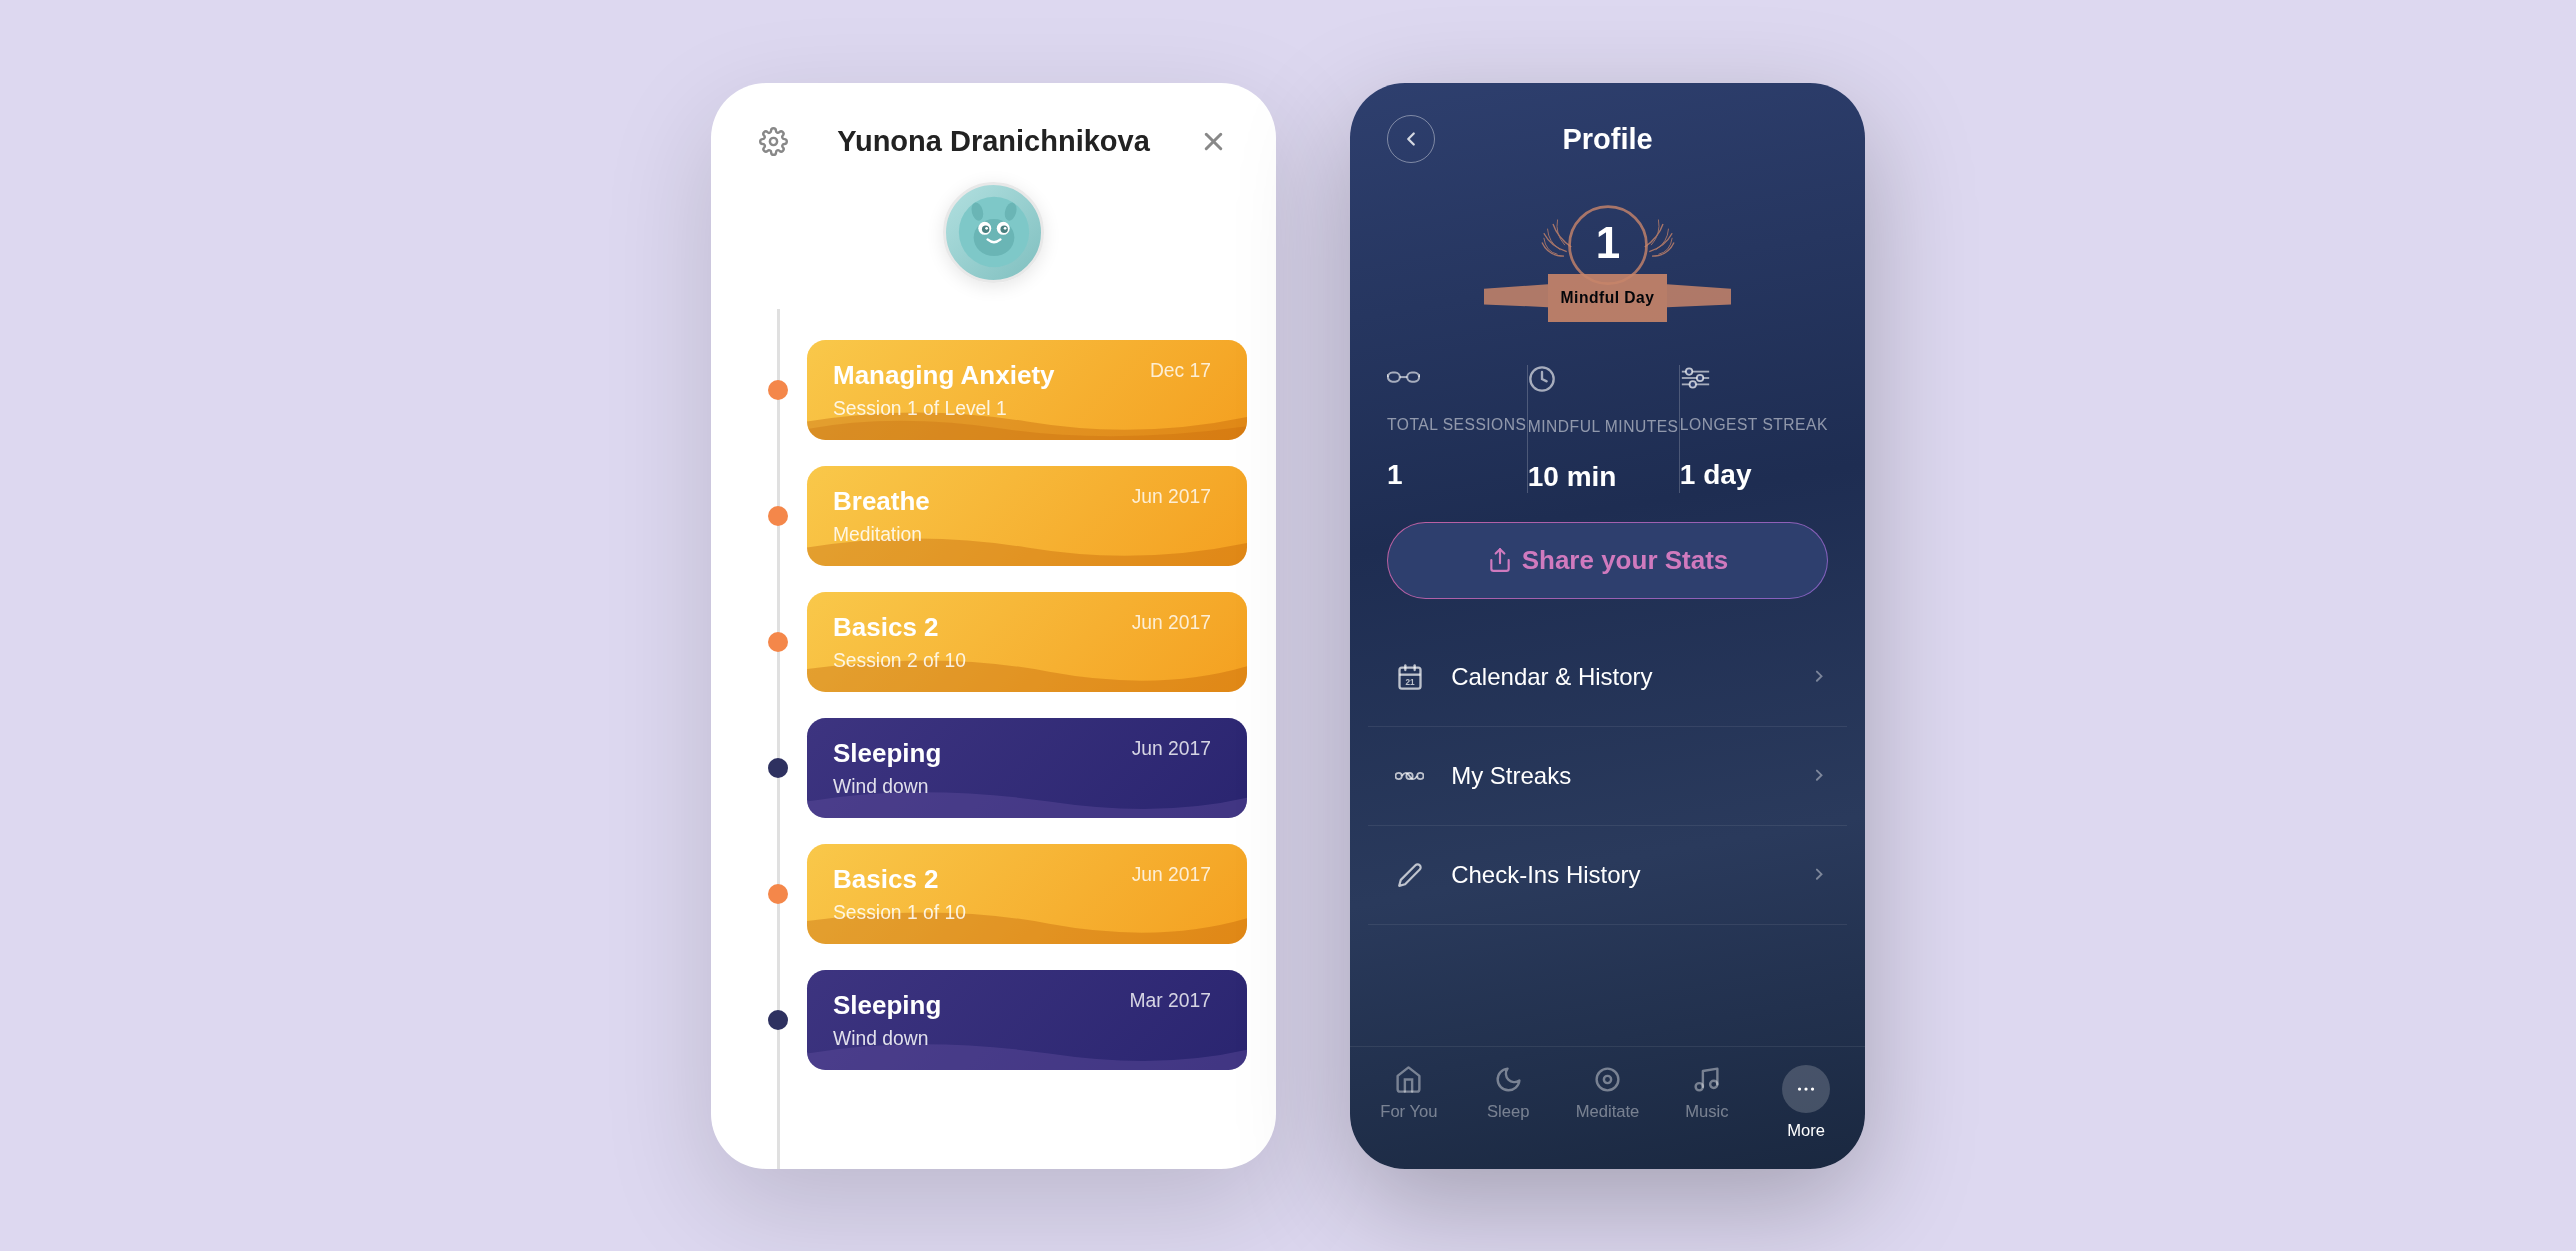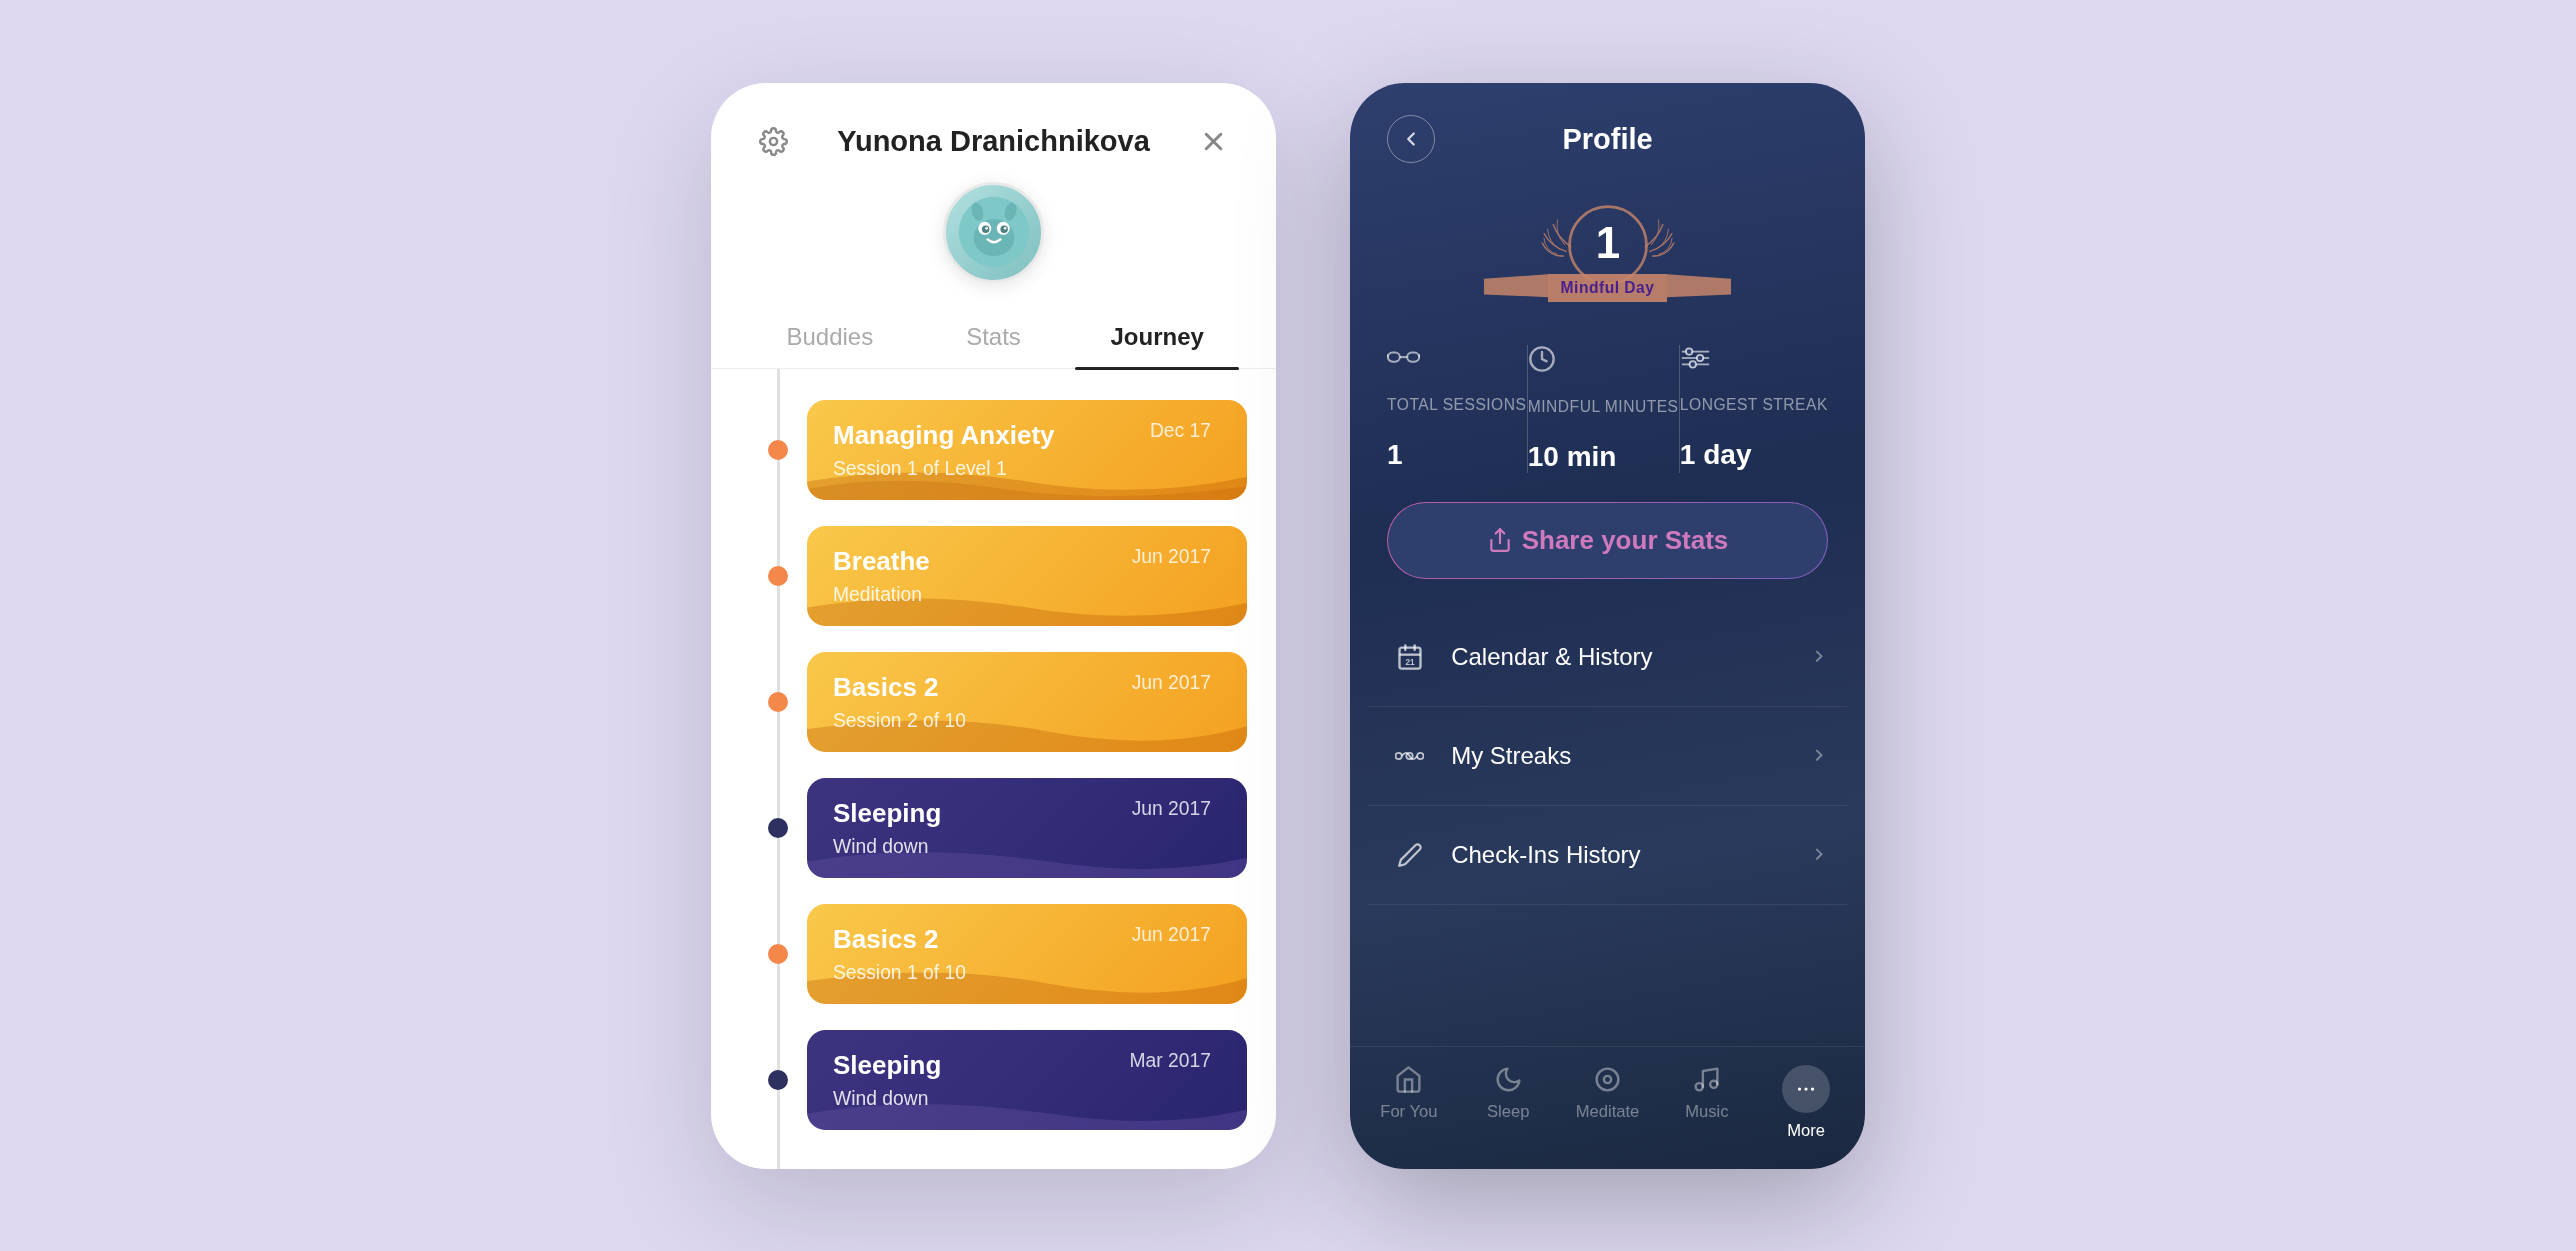--- a/index.html
+++ b/index.html
@@ -394,25 +394,20 @@
         <circle cx="52" cy="36" r="1.5" fill="white"></circle>
 
         <path d="M33 48 Q40 54 47 48" stroke="white" stroke-width="2.5" fill="none" stroke-linecap="round"></path>
 
         <ellipse cx="22" cy="18" rx="6" ry="10" fill="#6ab5b5" transform="rotate(-15,22,18)"></ellipse>
         <ellipse cx="58" cy="18" rx="6" ry="10" fill="#6ab5b5" transform="rotate(15,58,18)"></ellipse>
       </svg>
     </div>
   </div>
 
-  <div class="tabs">
-    <div class="tab">Buddies</div>
-    <div class="tab">Stats</div>
-    <div class="tab active">Journey</div>
-  </div>
 
   <div class="journey-list">
     <div class="timeline-line"></div>
 
     <div class="journey-item">
       <div class="dot orange"></div>
       <div class="card card-yellow">
         <span class="card-date">Dec 17</span>
         <div class="card-title">Managing Anxiety</div>
         <div class="card-subtitle">Session 1 of Level 1</div>
@@ -522,21 +517,21 @@
 
           <circle cx="100" cy="58" r="42" stroke="#c8856a" stroke-width="3" fill="none" opacity="0.8"></circle>
 
           <text x="100" y="72" text-anchor="middle" font-size="48" font-weight="700" fill="white">1</text>
         </svg>
 
         <div style="display:flex; align-items:center; margin-top:-28px;">
           <svg width="64" height="28" viewBox="0 0 70 30">
             <polygon points="0,5 70,0 70,25 0,22" fill="#c8856a" opacity="0.85"></polygon>
           </svg>
-          <div style="background:#c8856a; padding:5px 13px; font-size:15.6px; font-weight:700; color:#4c1d95; letter-spacing:0.5px; opacity:0.9;">Mindful Day</div>
+          <div style="background:#c8856a; padding:15px 13px; font-size:15.6px; font-weight:700; color:#000000; letter-spacing:0.5px; opacity:0.9;">Mindful Day</div>
           <svg width="64" height="28" viewBox="0 0 70 30">
             <polygon points="0,0 70,5 70,22 0,25" fill="#c8856a" opacity="0.85"></polygon>
           </svg>
         </div>
       </div>
     </div>
   </div>
 
   <div class="stats-row">
     <div class="stat-item">

